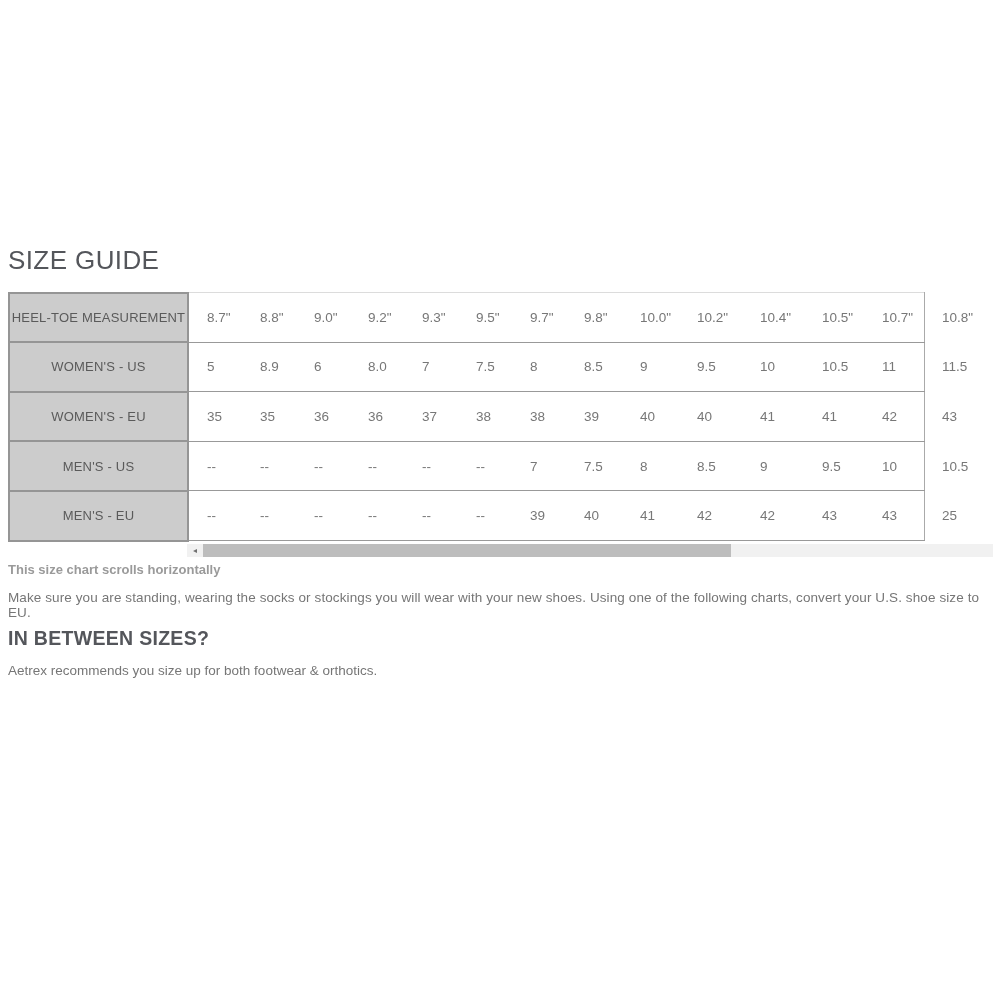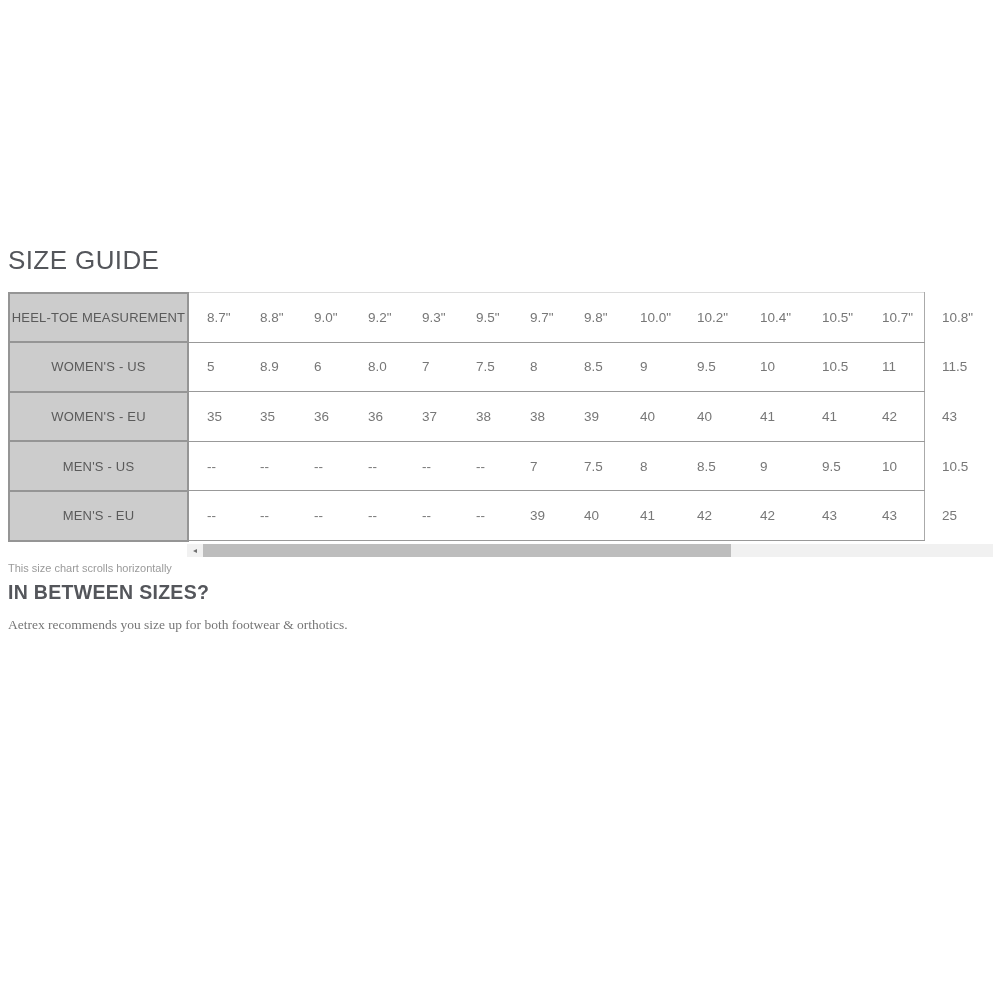--- a/index.html
+++ b/index.html
@@ -64,41 +64,41 @@
     justify-content: center;
     user-select: none;
   }
   .sb-thumb {
     width: 528px;
     background: var(--scroll_thumb, #bdbdbd);
   }
 
   .scroll-note {
     margin-top: 5px;
-    font-size: 11px;
+    font-size: 13px;
     color: var(--note_text, #9a9a9a);
+    font-weight: bold;
   }
   p.body-par {
     margin-top: 13px;
     font-size: 13.5px;
     color: var(--body_text, #767676);
     letter-spacing: 0.1px;
   }
   h2.sub-title {
     margin-top: 7px;
     font-size: 19.5px;
     font-weight: 700;
     letter-spacing: 0.3px;
     color: var(--heading_text, #54565b);
   }
   p.sub-par {
     margin-top: 13px;
     font-size: 13.5px;
     color: var(--body_text, #767676);
-    font-family: Liberation Serif, serif;
   }
 </style>
 </head>
 <body>
 
 <div class="page">
 
   <h1 class="page-title">SIZE GUIDE</h1>
 
   <table class="size-table">
@@ -208,18 +208,19 @@
       </tbody>
   </table>
 
   <div class="hscrollbar">
     <div class="sb-arrow">◂</div>
     <div class="sb-thumb"></div>
   </div>
 
   <div class="scroll-note">This size chart scrolls horizontally</div>
 
+  <p class="body-par">Make sure you are standing, wearing the socks or stockings you will wear with your new shoes. Using one of the following charts, convert your U.S. shoe size to EU.</p>
 
   <h2 class="sub-title">IN BETWEEN SIZES?</h2>
 
   <p class="sub-par">Aetrex recommends you size up for both footwear &amp; orthotics.</p>
 
 </div>
 
 </body></html>

